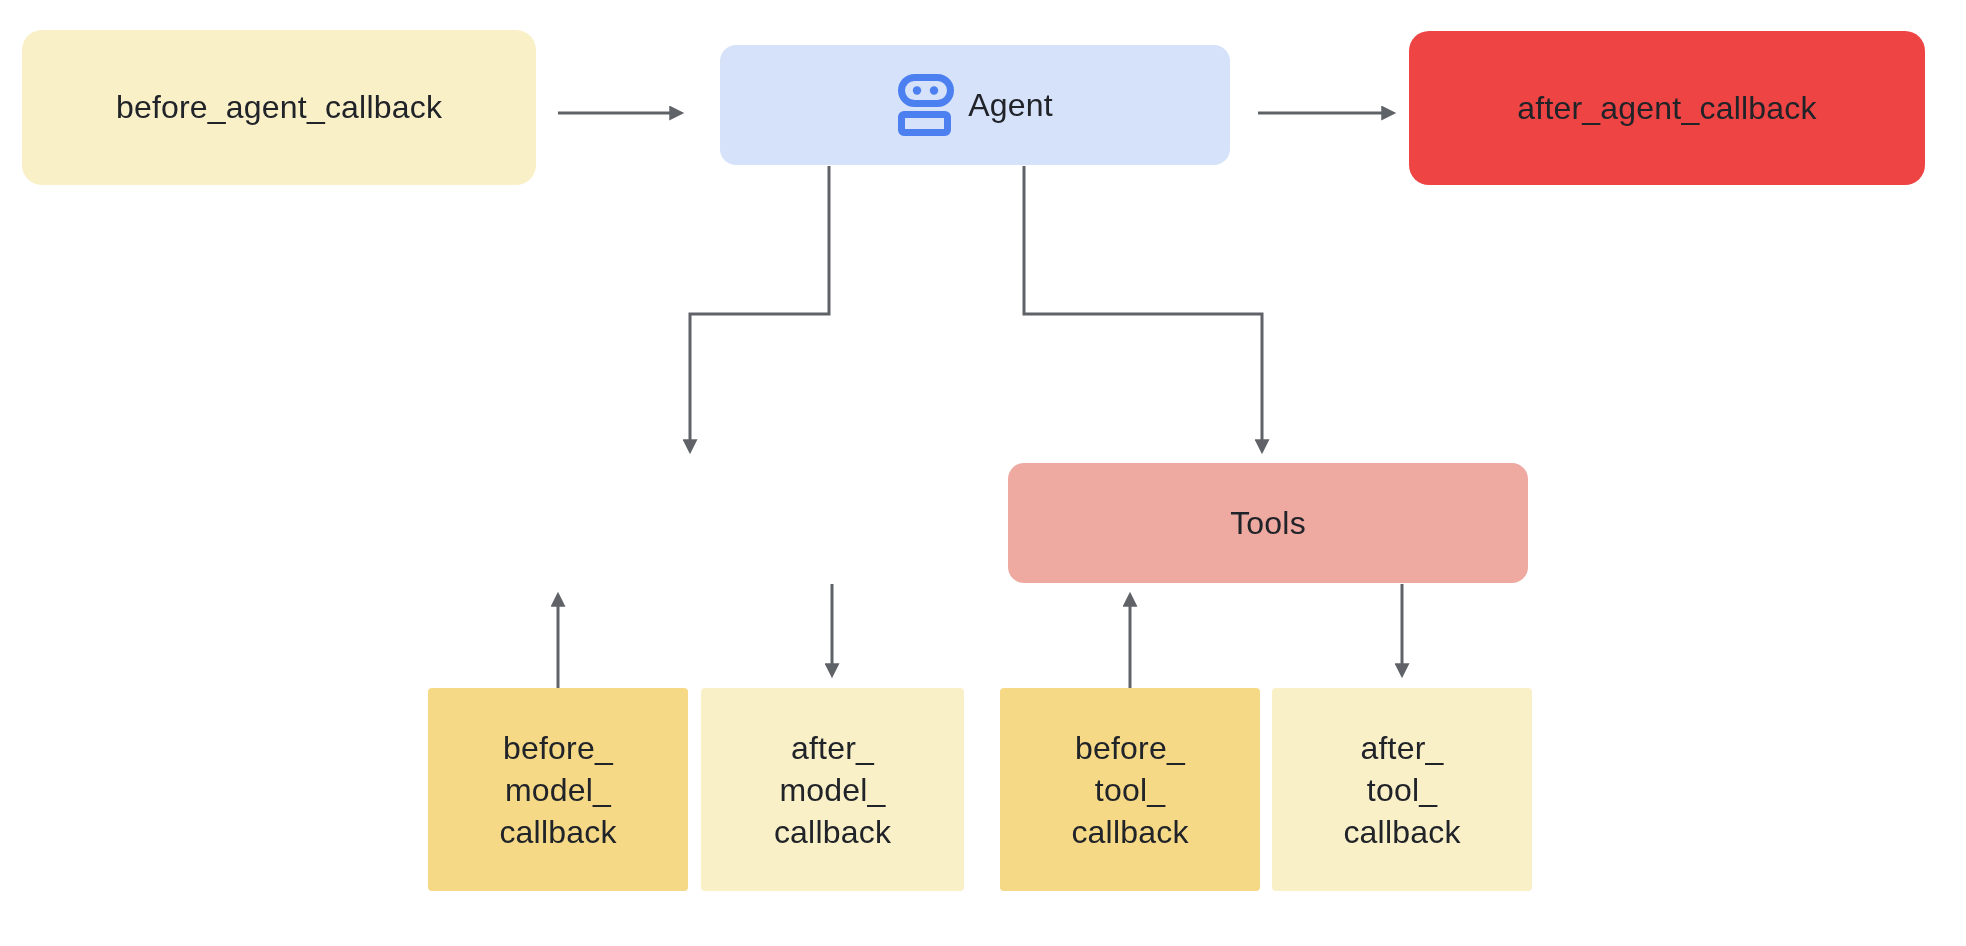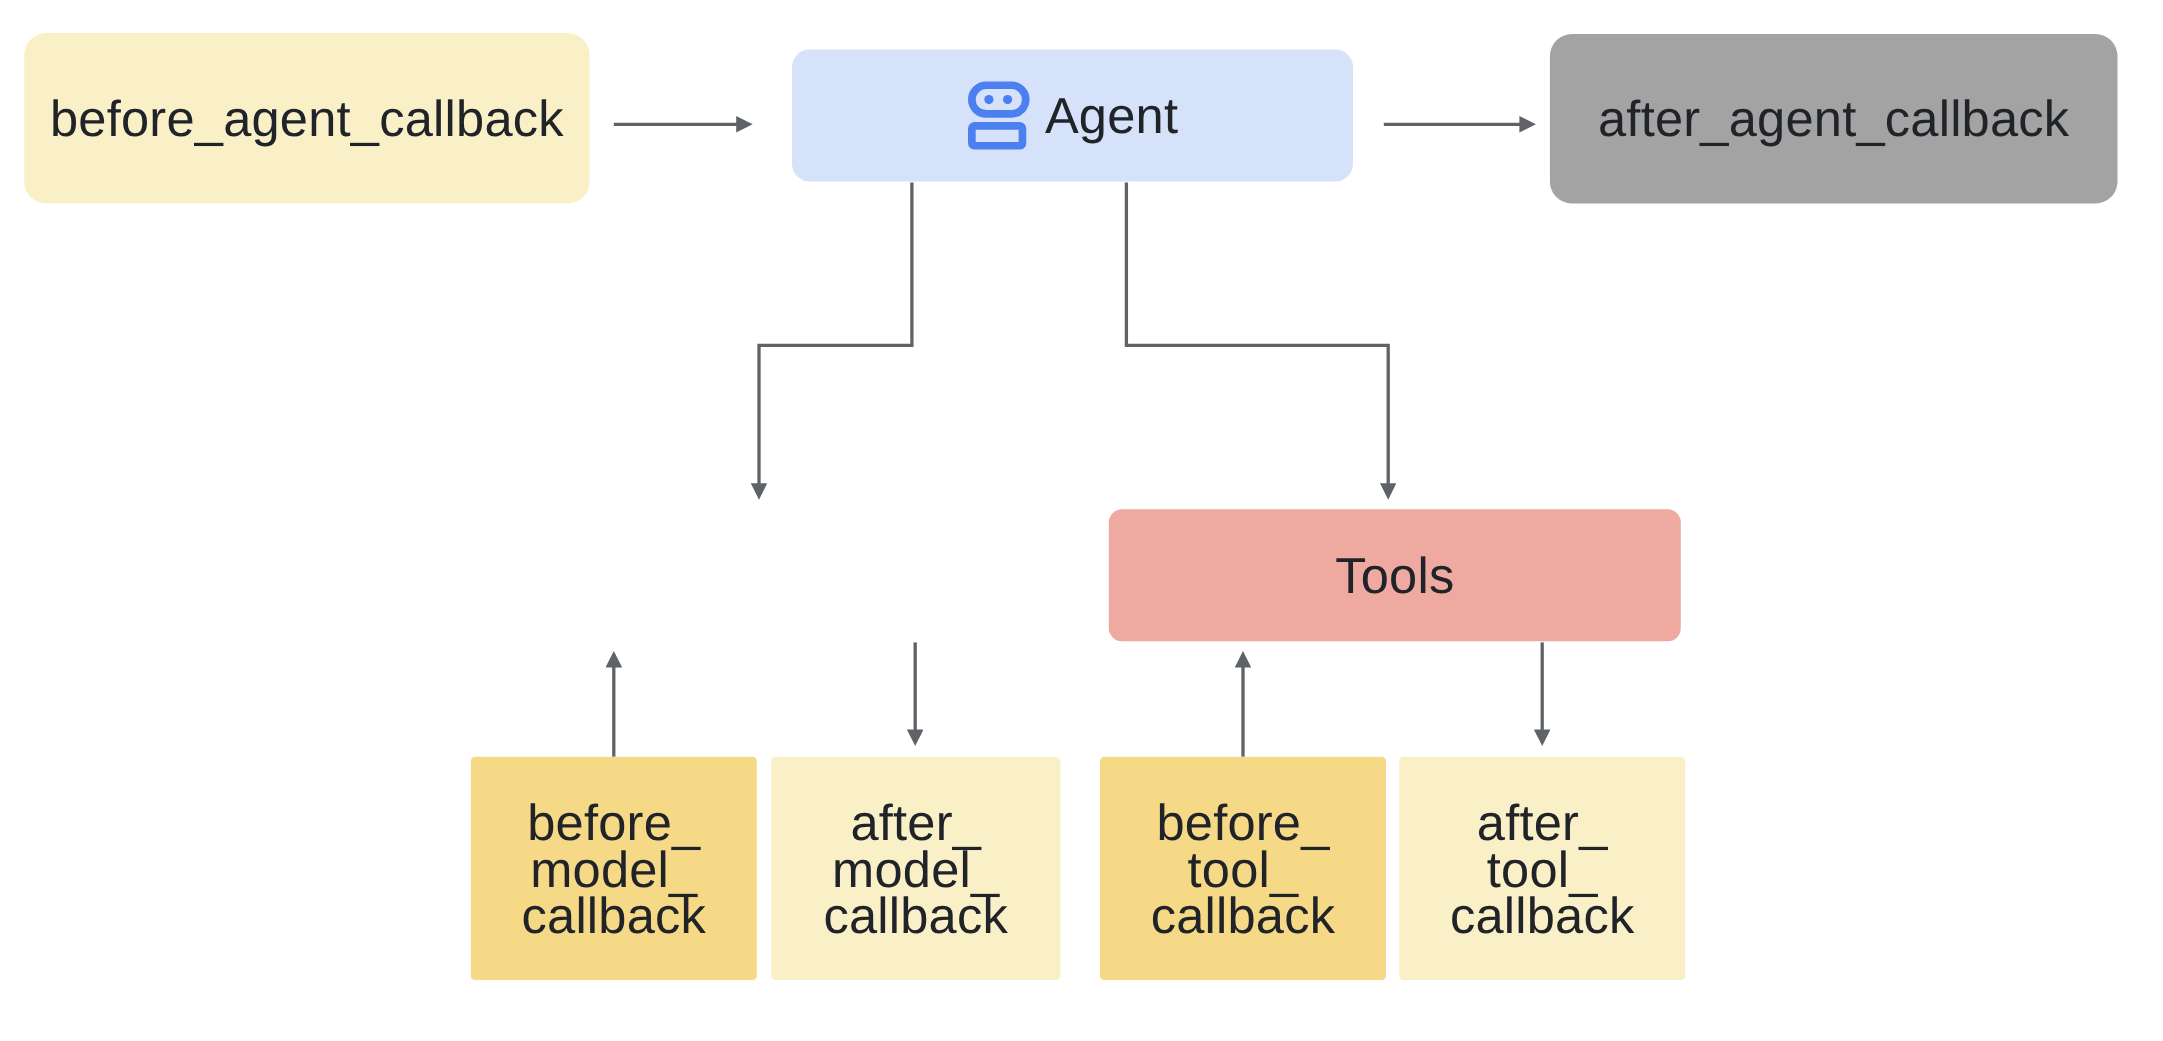--- a/index.html
+++ b/index.html
@@ -2,21 +2,21 @@
 <html><head>
 <meta charset="utf-8">
 <style>
   html,body{margin:0;padding:0;background:#ffffff;}
   .canvas{
     position:relative;width:1966px;height:946px;background:#ffffff;overflow:hidden;
     font-family:"Liberation Sans", sans-serif;color:#202328;
   }
   .node{
     position:absolute;display:flex;align-items:center;justify-content:center;
-    text-align:center;font-size:46px;letter-spacing:.2px;color:#202328;
+    text-align:center;font-size:32px;letter-spacing:.2px;color:#202328;
   }
   .r20{border-radius:20px}
   .r16{border-radius:16px}
   .r26{border-radius:4px}
   .stack{flex-direction:column;line-height:42px}
   .agent-inner{display:flex;align-items:center;gap:13px}
   .robot{width:58px;height:64px;display:block}
   .robot .stroke{fill:none;stroke:#4C80F1;stroke-width:7}
   .robot .dot{fill:#4C80F1}
   #edges{position:absolute;left:0;top:0;width:1966px;height:946px;pointer-events:none}
@@ -54,26 +54,26 @@
       <svg class="robot" viewBox="0 0 58 64">
         <rect class="stroke" x="4.5" y="4.5" width="49" height="26" rx="13"></rect>
         <circle class="dot" cx="20" cy="17.5" r="4.2"></circle>
         <circle class="dot" cx="37" cy="17.5" r="4.2"></circle>
         <rect class="stroke" x="4.5" y="41.5" width="46" height="18" rx="2.5"></rect>
       </svg>
       <span>Agent</span>
     </span>
   </div>
 
-  <div class="node r20" data-fill="diagram.nodes.after_agent.fill" style="left: 1409px; top: 31px; width: 516px; height: 154px; background: #a3a3a3;">
+  <div class="node r20" data-fill="diagram.nodes.after_agent.fill" style="left: 1409px; top: 31px; width: 516px; height: 154px; background: #ef4444;">
     <span>after_agent_callback</span>
   </div>
 
 
-  <div class="node r16" data-fill="diagram.nodes.tools.fill" style="left: 1008px; top: 463px; width: 520px; height: 120px; background: rgb(238, 169, 161); border-radius: 12px;">
+  <div class="node r16" data-fill="diagram.nodes.tools.fill" style="left: 1008px; top: 463px; width: 520px; height: 120px; background: rgb(238, 169, 161);">
     <span>Tools</span>
   </div>
 
   <div class="node stack r26" data-fill="diagram.nodes.before_model.fill" style="left: 428px; top: 688px; width: 260px; height: 203px; background: rgb(245, 217, 135);">
     <span>before_</span>
     <span>model_</span>
     <span>callback</span>
   </div>
 
   <div class="node stack r26" data-fill="diagram.nodes.after_model.fill" style="left: 701px; top: 688px; width: 263px; height: 203px; background: rgb(250, 240, 200);">

